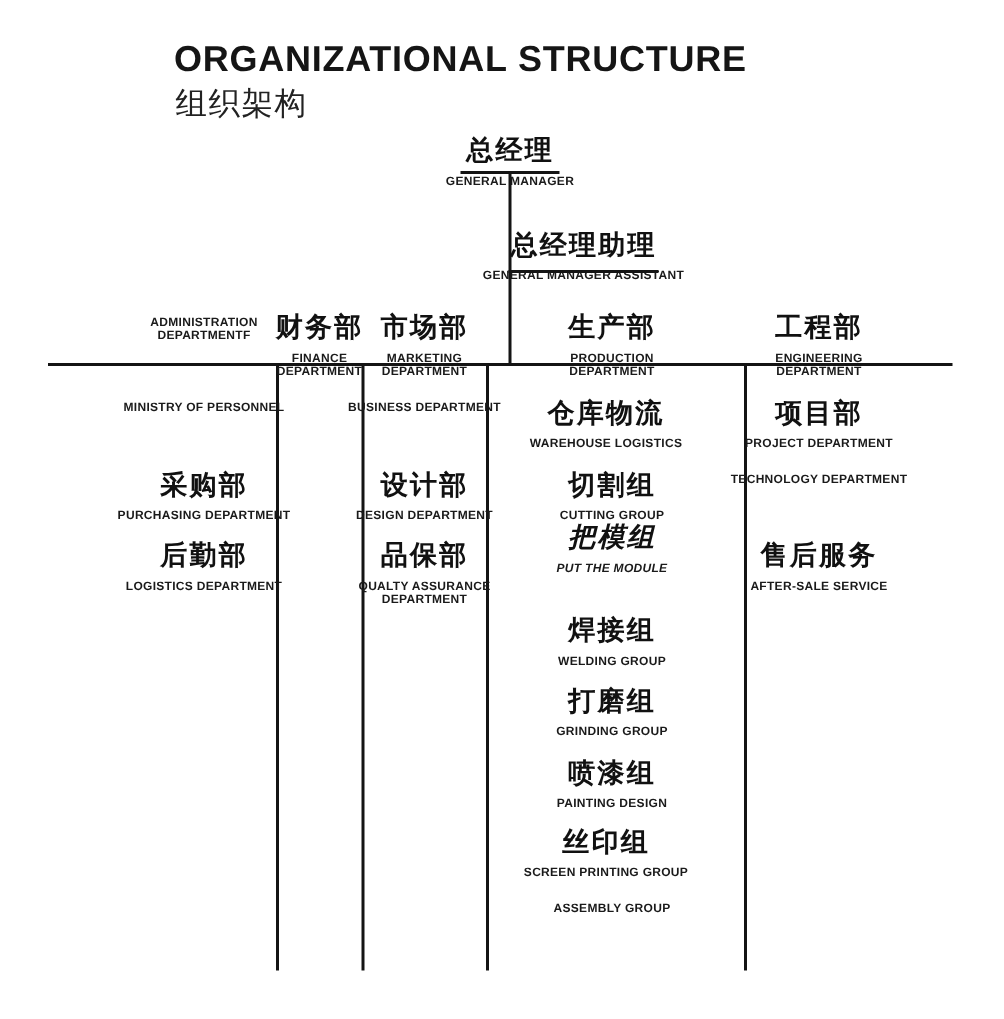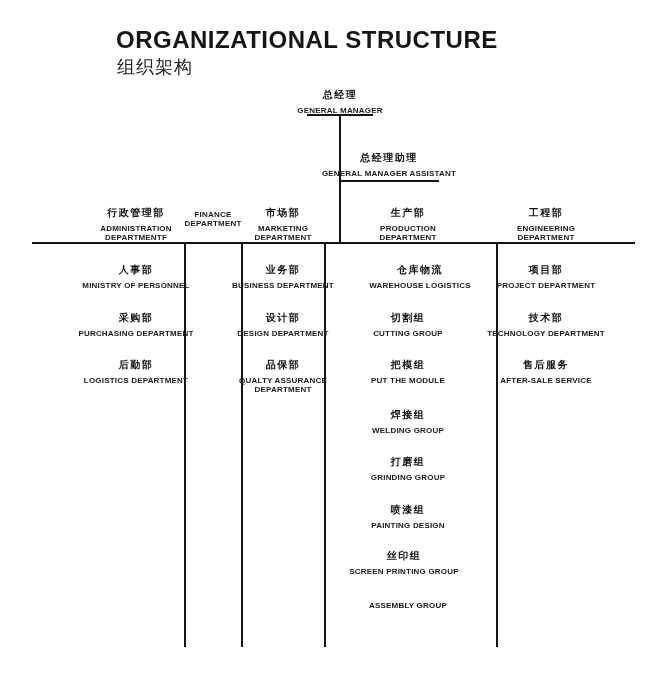--- a/index.html
+++ b/index.html
@@ -11,29 +11,29 @@
     color:#111111;
     overflow:hidden;
   }
   .title{
     position:absolute;left:116px;top:26px;
     font-size:24px;font-weight:bold;letter-spacing:.5px;
     color:#151515;white-space:nowrap;
   }
   .subtitle{
     position:absolute;left:117px;top:55px;
-    font-size:18px;color:#222222;letter-spacing:1px;
+    font-size:21px;color:#222222;letter-spacing:1px;
   }
   .line{position:absolute;background:#141414;}
   .node{
     position:absolute;width:160px;text-align:center;
     transform:translateX(-50%);
   }
   .node .zh{
-    font-size:10px;font-weight:bold;letter-spacing:1.5px;
+    font-size:18px;font-weight:bold;letter-spacing:1.5px;
     color:#111111;white-space:nowrap;
   }
   .node .en{
     font-size:8px;font-weight:bold;letter-spacing:.2px;
     line-height:9px;margin:4px auto 0;color:#1a1a1a;
   }
   .hnode .en{max-width:200px;white-space:nowrap;}
   .dept .en{max-width:95px;}
   .child .en{max-width:122px;}
 </style>
@@ -60,67 +60,65 @@
     <div class="line" style="left:307px;top:114px;width:66px;height:2px;"></div>
     <div class="line" style="left:339px;top:114px;width:2px;height:130px;"></div>
     <div class="line" style="left:339px;top:180px;width:100px;height:2px;"></div>
     <div class="line" style="left:32px;top:242px;width:603px;height:2px;"></div>
     <div class="line" style="left:184px;top:242px;width:2px;height:405px;"></div>
     <div class="line" style="left:241px;top:242px;width:2px;height:405px;"></div>
     <div class="line" style="left:324px;top:242px;width:2px;height:405px;"></div>
     <div class="line" style="left:496px;top:242px;width:2px;height:405px;"></div>
 
   <div class="node dept" style="left: 136px; top: 206px;">
-        <div class="zh">行政管理部</div>
         <div class="en">ADMINISTRATION DEPARTMENTF</div>
       </div>
       <div class="node child" style="left: 136px; top: 263px;">
-        <div class="zh">人事部</div>
         <div class="en">MINISTRY OF PERSONNEL</div>
       </div>
       <div class="node child" style="left: 136px; top: 311px;">
         <div class="zh">采购部</div>
         <div class="en">PURCHASING DEPARTMENT</div>
       </div>
       <div class="node child" style="left: 136px; top: 358px;">
         <div class="zh">后勤部</div>
         <div class="en">LOGISTICS DEPARTMENT</div>
       </div>
       <div class="node dept" style="left: 213px; top: 206px;">
+        <div class="zh">财务部</div>
         <div class="en">FINANCE DEPARTMENT</div>
       </div>
       <div class="node dept" style="left: 283px; top: 206px;">
         <div class="zh">市场部</div>
         <div class="en">MARKETING DEPARTMENT</div>
       </div>
       <div class="node child" style="left: 283px; top: 263px;">
-        <div class="zh">业务部</div>
         <div class="en">BUSINESS DEPARTMENT</div>
       </div>
       <div class="node child" style="left: 283px; top: 311px;">
         <div class="zh">设计部</div>
         <div class="en">DESIGN DEPARTMENT</div>
       </div>
       <div class="node child" style="left: 283px; top: 358px;">
         <div class="zh">品保部</div>
         <div class="en">QUALTY ASSURANCE DEPARTMENT</div>
       </div>
       <div class="node dept" style="left: 408px; top: 206px;">
         <div class="zh">生产部</div>
         <div class="en">PRODUCTION DEPARTMENT</div>
       </div>
-      <div class="node child" style="left: 420px; top: 263px;">
+      <div class="node child" style="left: 404px; top: 263px;">
         <div class="zh">仓库物流</div>
         <div class="en">WAREHOUSE LOGISTICS</div>
       </div>
       <div class="node child" style="left: 408px; top: 311px;">
         <div class="zh">切割组</div>
         <div class="en">CUTTING GROUP</div>
       </div>
-      <div class="node child" style="left: 408px; top: 358px;">
+      <div class="node child" style="left: 408px; top: 346px; font-style: italic;">
         <div class="zh">把模组</div>
         <div class="en">PUT THE MODULE</div>
       </div>
       <div class="node child" style="left: 408px; top: 408px;">
         <div class="zh">焊接组</div>
         <div class="en">WELDING GROUP</div>
       </div>
       <div class="node child" style="left: 408px; top: 455px;">
         <div class="zh">打磨组</div>
         <div class="en">GRINDING GROUP</div>
@@ -138,21 +136,20 @@
       </div>
       <div class="node dept" style="left: 546px; top: 206px;">
         <div class="zh">工程部</div>
         <div class="en">ENGINEERING DEPARTMENT</div>
       </div>
       <div class="node child" style="left: 546px; top: 263px;">
         <div class="zh">项目部</div>
         <div class="en">PROJECT DEPARTMENT</div>
       </div>
       <div class="node child" style="left: 546px; top: 311px;">
-        <div class="zh">技术部</div>
         <div class="en">TECHNOLOGY DEPARTMENT</div>
       </div>
       <div class="node child" style="left: 546px; top: 358px;">
         <div class="zh">售后服务</div>
         <div class="en">AFTER-SALE SERVICE</div>
       </div>
     </div>
 
 </div>
 

